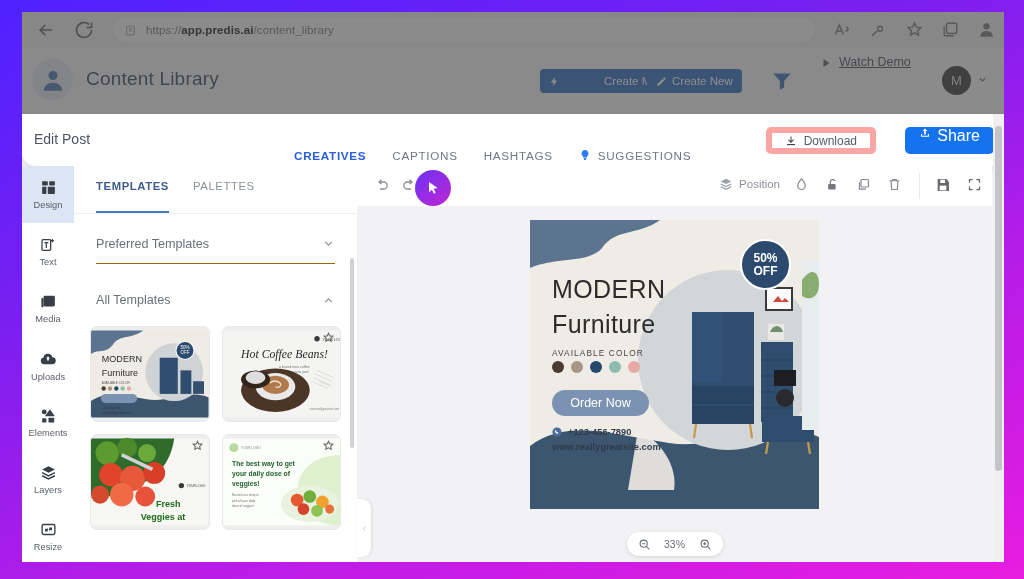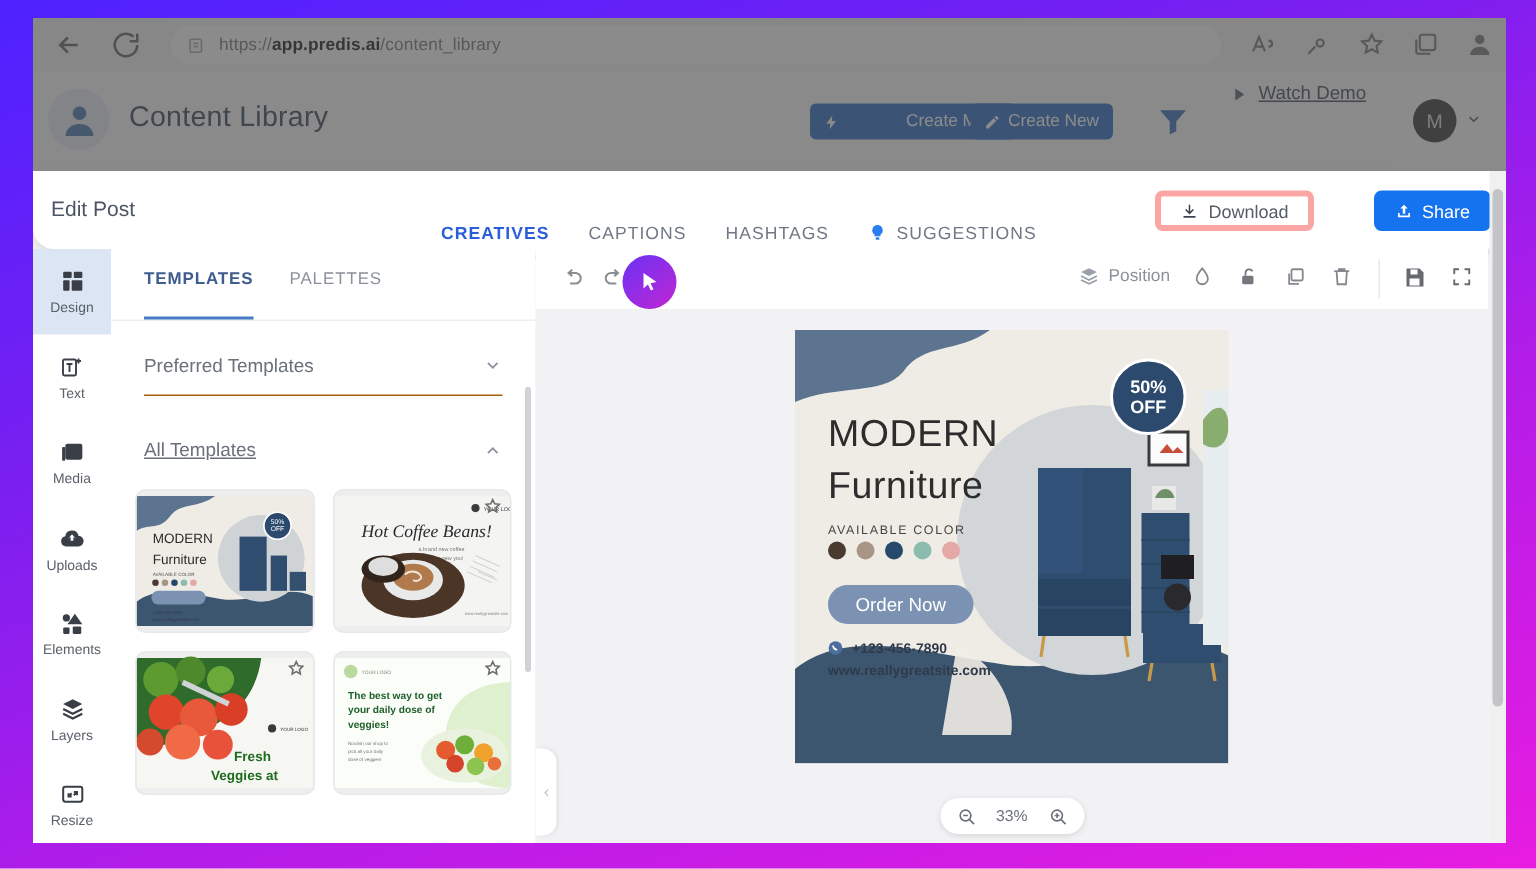--- a/index.html
+++ b/index.html
@@ -62,45 +62,45 @@
     position:absolute; left:0; top:0; width:982px; height:52px; background:#fff;
     border-radius:0 0 14px 14px; box-shadow:0 3px 7px rgba(0,0,0,.10);
   }
   #edit-post { position:absolute; left:12px; top:17px; font-size:14px; color:#4b5563; }
   #tabs { position:absolute; left:272px; top:0; height:52px; display:flex; gap:26px; align-items:center;margin-top:15px; }
   .tab { font-size:11.7px; letter-spacing:.7px; color:#6f7885; cursor:pointer; position:relative;
          height:52px; display:flex; align-items:center; gap:7px; }
   .tab.active { color:#2b5fd9; font-weight:700; }
   .tab.active::after { content:""; position:absolute; left:-4px; right:-4px; bottom:8px; height:3px; border-radius:2px;
     background:linear-gradient(90deg,#2b5fd9,#d62ad0); }
-  #btn-download { position:absolute; right:128px; top:13px; height:27px; padding:0 13px; border:4px solid #fca5a5;
+  #btn-download { position:absolute; right:128px; top:13px; height:27px; padding:0 13px; border:6px solid #fca5a5;
     background:#fff; border-radius:5px; font-size:12px; color:#555d6b; display:flex; align-items:center; gap:7px; cursor:pointer; }
   #btn-share { position:absolute; right:10px; top:13px; height:27px; padding:0 14px; border:none;
-    background:#1573f0; border-radius:5px; font-size:12px; color:#fff; display:flex; align-items:center; gap:6px; cursor:pointer; }
+    background:#1573f0; border-radius:5px; font-size:16px; color:#fff; display:flex; align-items:flex-start; gap:6px; cursor:pointer; }
 
   
   #rail { position:absolute; left:0; top:52px; width:52px; bottom:0; background:#fff; }
   .rail-item { height:57px; display:flex; flex-direction:column; align-items:center; justify-content:center;
     gap:4px; cursor:pointer; color:#4a4f57; }
   .rail-item.active { background:#dbe5f3; }
   .rail-item .lbl { font-size:9.3px; color:#5a6069; }
 
   
   #panel { position:absolute; left:52px; top:52px; width:283px; bottom:0; background:#fff; overflow:hidden; }
   #panel-tabs { display:flex; gap:24px; padding:14px 0 0 22px; }
   .ptab { font-size:11.3px; letter-spacing:.6px; color:#8b929c; padding-bottom:19px; cursor:pointer; }
   .ptab.active { color:#3f5d8f; font-weight:700; border-bottom:2.5px solid #4879c4; }
   #panel-sep { height:1px; background:#eceef1; }
   #panel-head { padding:14px 22px 0; }
   #p-title { font-size:15.5px; color:#32383f; letter-spacing:.1px; }
   #p-sub { font-size:10.3px; color:#9aa1ab; margin-top:3px; }
   .p-row { margin:0 22px; height:40px; display:flex; align-items:center; justify-content:space-between;
     font-size:12.6px; color:#6a717b; cursor:pointer; }
   #row-pref { margin-top:10px; border-bottom:1px solid #a16207; }
-  #row-all { margin-top:16px;text-decoration:underline; }
+  #row-all { margin-top:16px; }
   #thumbs { padding:6px 16px 0 16px; display:grid; grid-template-columns:1fr 1fr; gap:12px; }
   .thumb { position:relative; height:96px; border-radius:7px; overflow:hidden; background:#eee;
     border:1px solid #e6e8ea; cursor:pointer; }
   .star { position:absolute; right:5px; top:4px; z-index:4; }
   #panel-scroll { position:absolute; right:3px; top:92px; width:4px; height:190px; background:#cfd2d6; border-radius:2px; }
   #collapse-handle { position:absolute; left:335px; top:385px; width:14px; height:58px;
     background:#fff; border-radius:0 9px 9px 0; box-shadow:1px 0 3px rgba(0,0,0,.09);
     display:flex; align-items:center; justify-content:center; cursor:pointer; z-index:9; }
 
   

